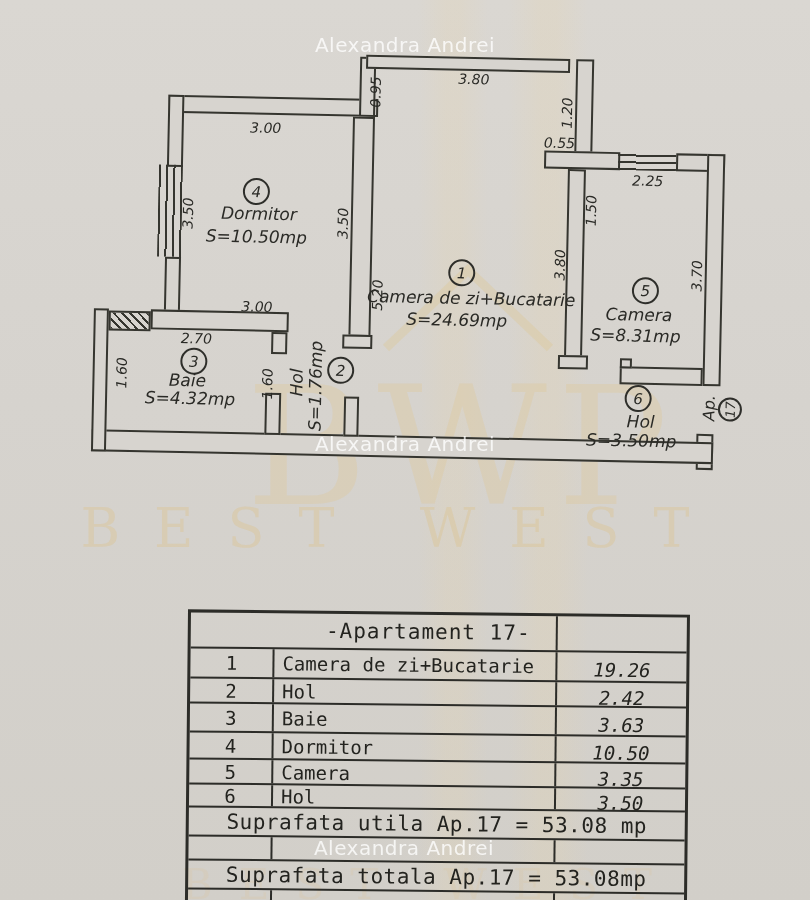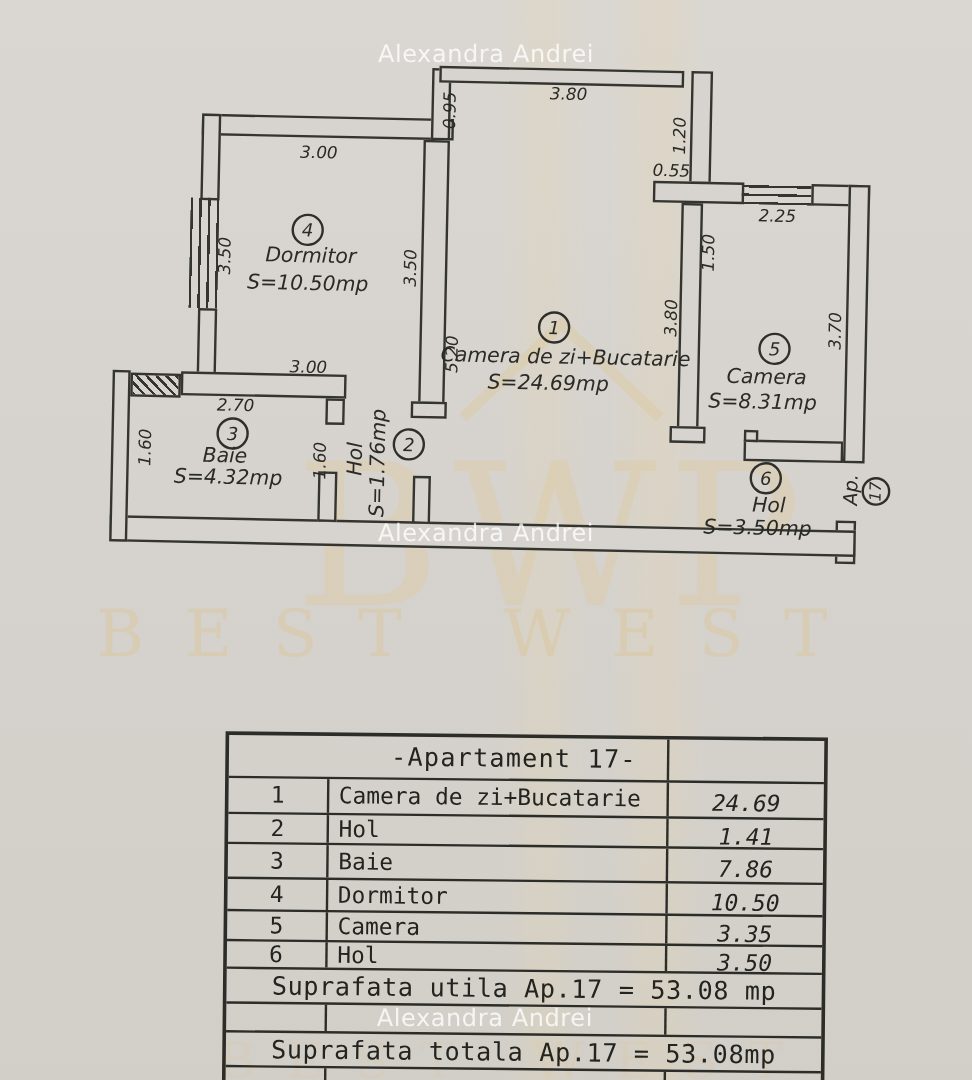--- a/index.html
+++ b/index.html
@@ -179,39 +179,39 @@
     <div class="trow th">
       <div class="tt">-Apartament 17-</div>
       <div class="c3"></div>
     </div>
     <div class="trow" style="height:30px;">
       <div class="c1">1</div>
       <div class="c2">
           <span>Camera de zi+Bucatarie</span>
         </div>
       <div class="c3">
-          <span>24.69</span>
+          <span>19.26</span>
         </div>
     </div>
     <div class="trow" style="height:25px;">
       <div class="c1">2</div>
       <div class="c2">
           <span>Hol</span>
         </div>
       <div class="c3">
-          <span>1.41</span>
+          <span>2.42</span>
         </div>
     </div>
     <div class="trow" style="height:29px;">
       <div class="c1">3</div>
       <div class="c2">
           <span>Baie</span>
         </div>
       <div class="c3">
-          <span>7.86</span>
+          <span>3.63</span>
         </div>
     </div>
     <div class="trow" style="height:27px;">
       <div class="c1">4</div>
       <div class="c2">
           <span>Dormitor</span>
         </div>
       <div class="c3">
           <span>10.50</span>
         </div>

